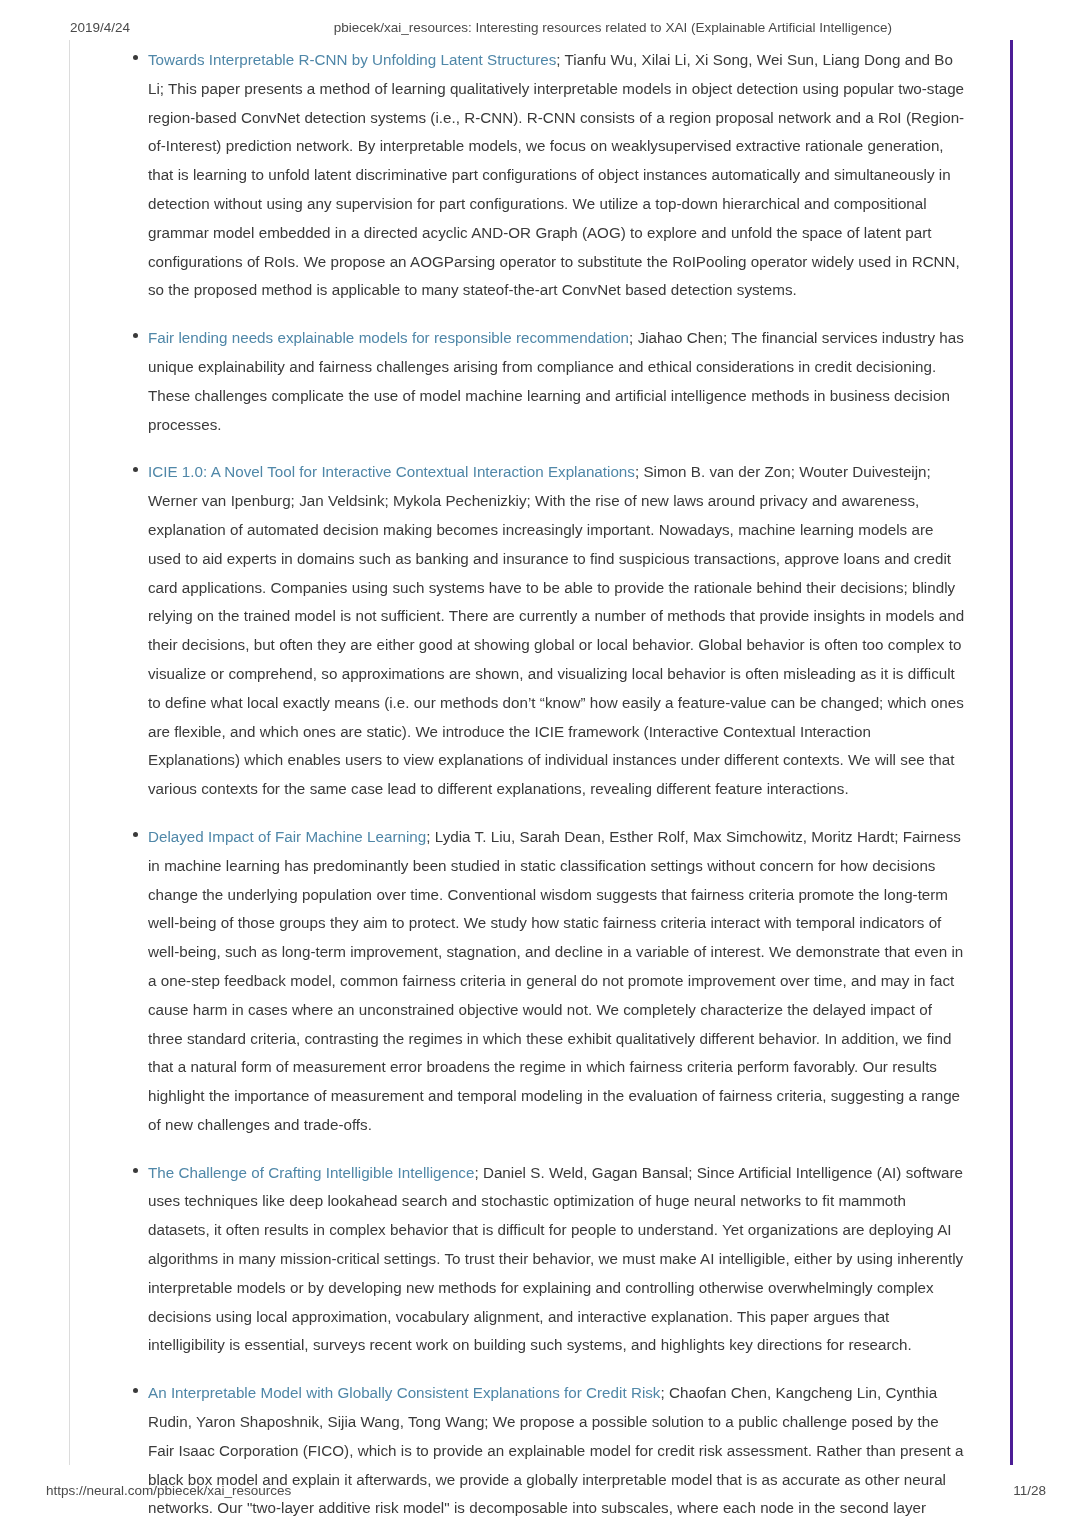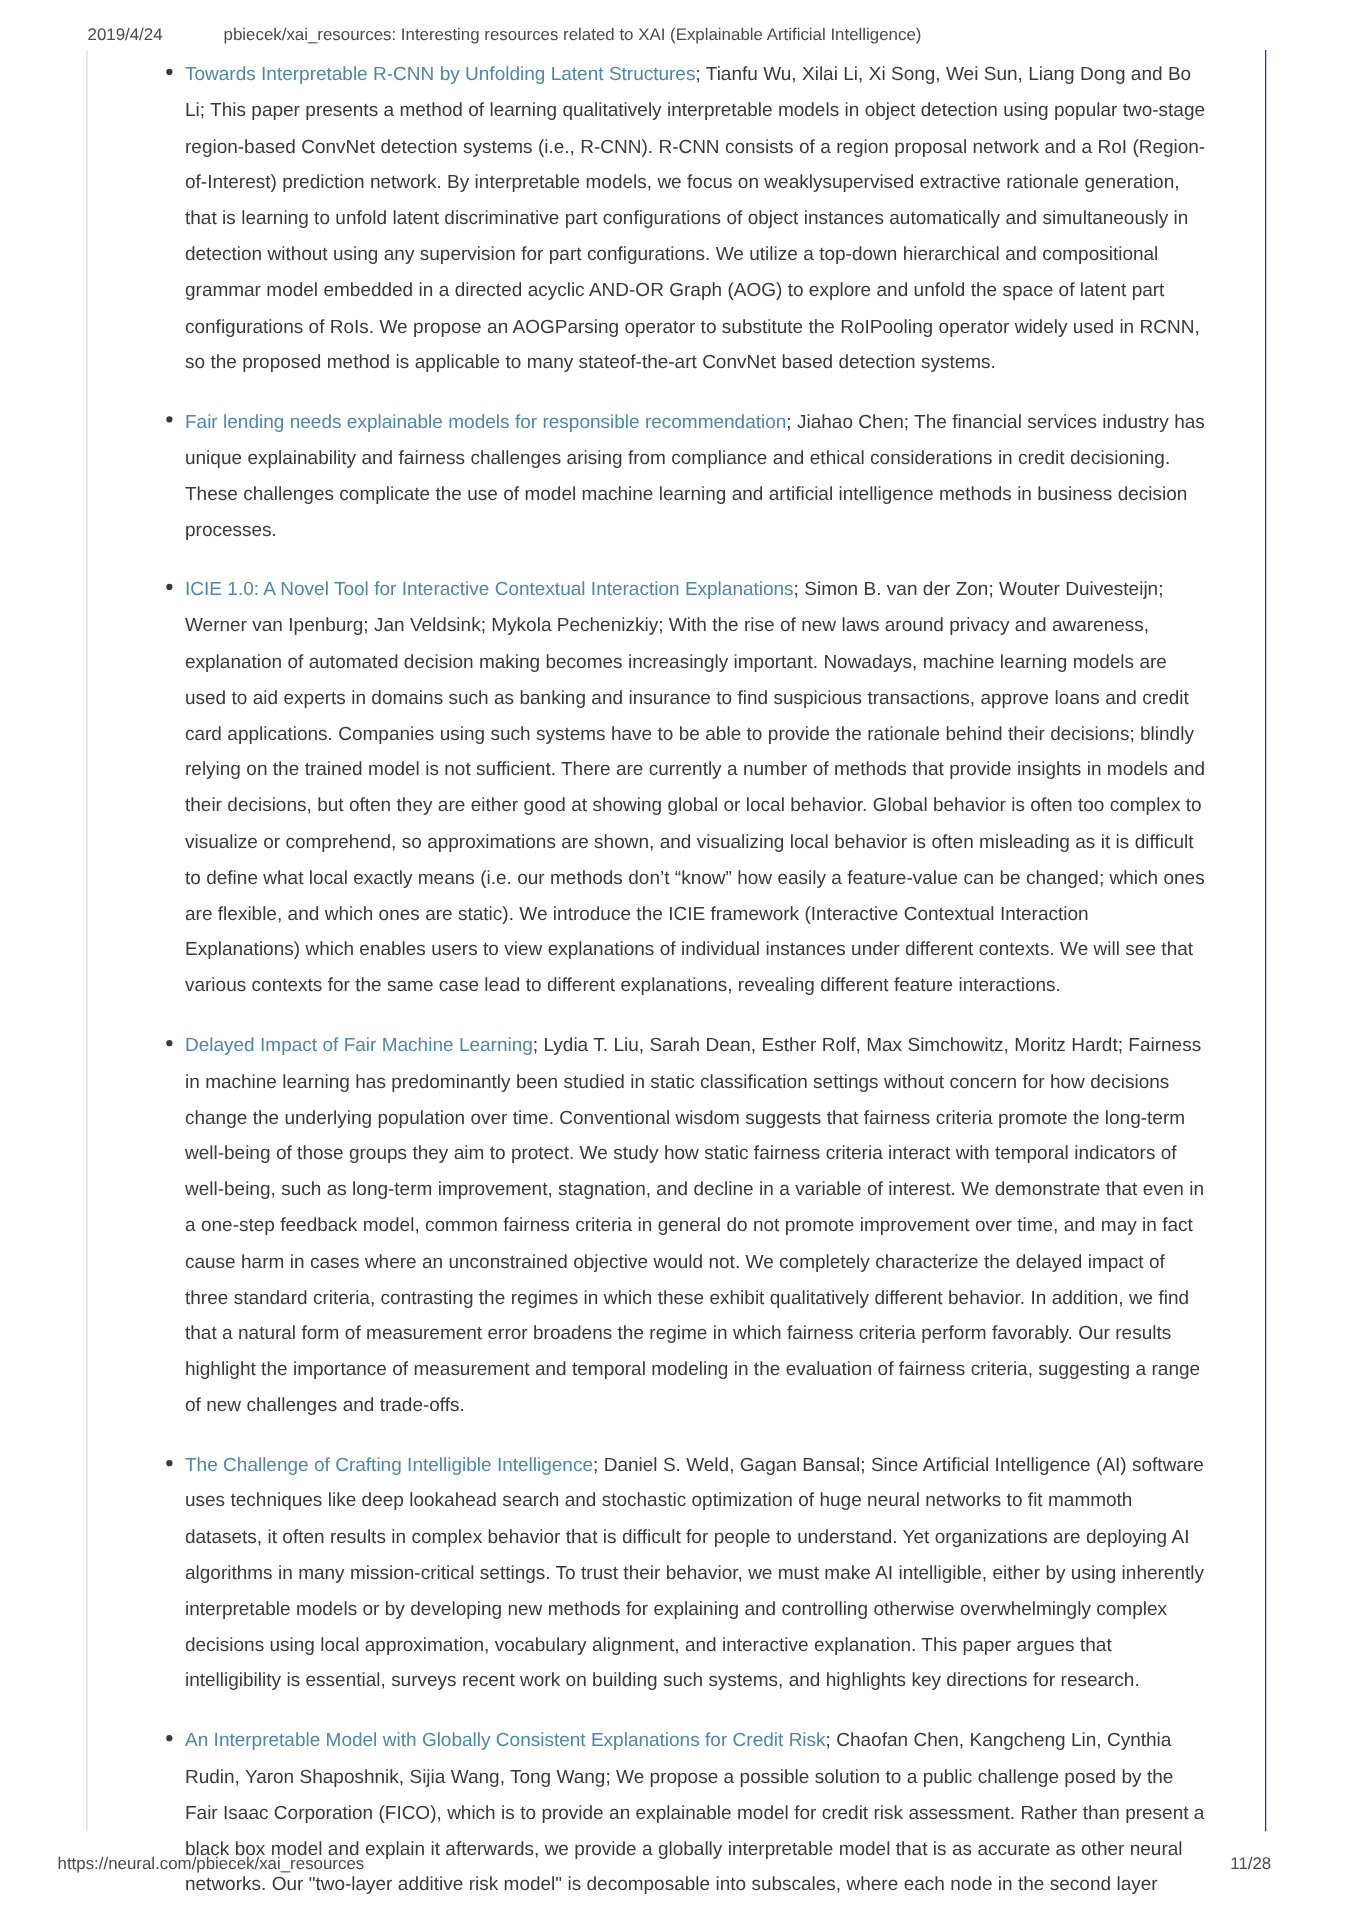--- a/index.html
+++ b/index.html
@@ -31,33 +31,33 @@
     position: absolute;
     left: 46px;
     top: 0;
     white-space: nowrap;
   }
   .page-header .hdr-title {
     position: absolute;
     left: 0;
     top: 0;
     width: 868px;
-    text-align: center;
+    text-align: right;
     white-space: nowrap;
   }
 
   
   .page-frame {
     position: absolute;
     left: 69px;
     top: 40px;
     width: 944px;
     height: 1425px;
     border-left: 1px solid #dcdcdc;
-    border-right: 1px solid #4c1d95;
+    border-right: 3px solid #4c1d95;
     box-sizing: border-box;
   }
 
   .content-list {
     position: absolute;
     left: 0;
     top: 6px;
     width: 944px;
     margin: 0;
     padding: 0;
@@ -105,21 +105,21 @@
     color: #4a4a4a;
   }
   .page-footer .ftr-url {
     position: absolute;
     left: 46px;
     top: 0;
     white-space: nowrap;
   }
   .page-footer .ftr-page {
     position: absolute;
-    right: 63px;
+    right: 34px;
     top: 0;
     white-space: nowrap;
   }
 </style>
 </head>
 <body>
 
 <div class="page-header">
   <span class="hdr-date">2019/4/24</span>
   <span class="hdr-title">pbiecek/xai_resources: Interesting resources related to XAI (Explainable Artificial Intelligence)</span>

